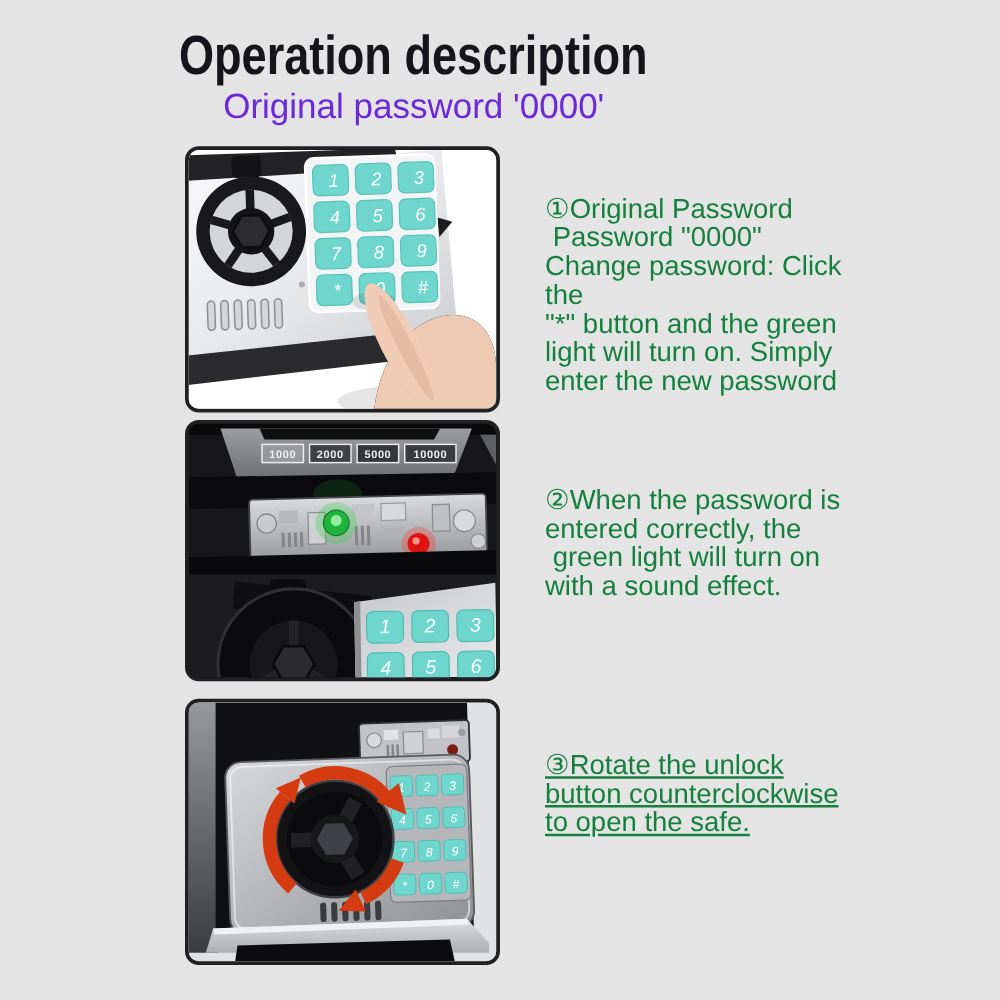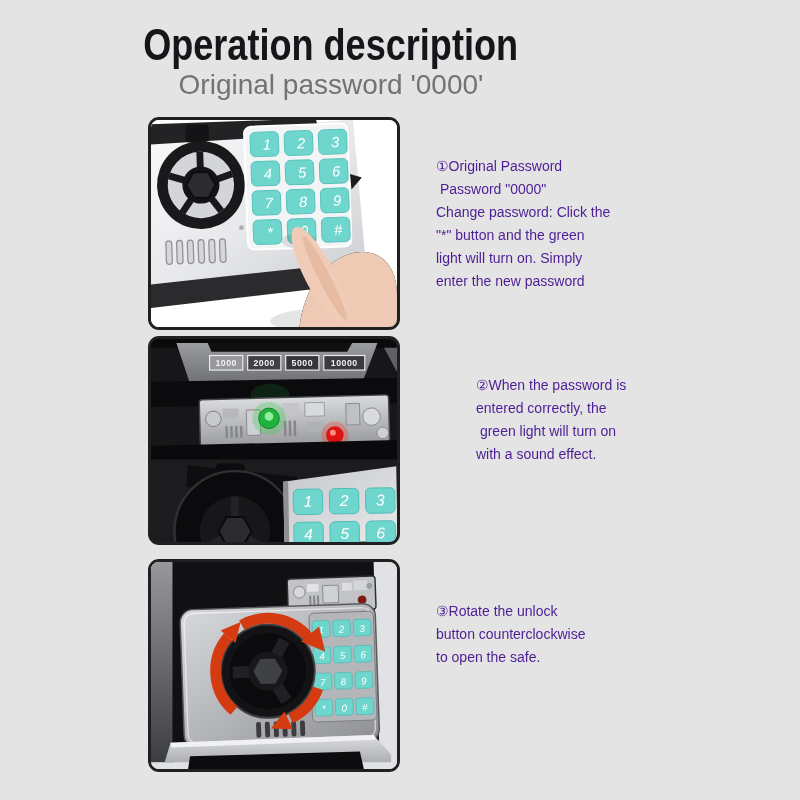--- a/index.html
+++ b/index.html
@@ -2,32 +2,32 @@
 <html><head>
 <meta charset="utf-8">
 <style>
   html,body { margin:0; padding:0; }
   body { width:800px; height:800px; font-family:"Liberation Sans", sans-serif; }
   .page { position:relative; width:800px; height:800px; background:#e4e4e4; overflow:hidden; }
 
   .header { position:absolute; top:22px; left:0; width:662px; text-align:center; }
   .title { display:inline-block; font-size:44px; font-weight:bold; color:#15151a;
            transform:scaleX(0.82); transform-origin:50% 50%; line-height:1.05; letter-spacing:0; }
-  .subtitle { font-size:28px; color:#737373; margin-top:2px; line-height:1.1; }
+  .subtitle { font-size:28px; color:#6d28d9; margin-top:2px; line-height:1.1; }
 
   .card { position:absolute; left:148px; width:252px; border:3px solid #202023; border-radius:11px;
           overflow:hidden; box-sizing:border-box; background:#fff; }
   .card svg { display:block; width:100%; height:100%; }
   .card1 { top:117px; height:213px; }
   .card2 { top:336px; height:209px; background:#151517; }
   .card3 { top:559px; height:213px; background:#e1e2e4; }
 
-  .step-text { position:absolute; left:436px; width:242px; font-size:14px; line-height:23px;
-               color:#4c1d95; white-space:pre-wrap; }
-  .t1 { top:155px; } .t2 { top:374px;margin-left:40px; } .t3 { top:600px; }
+  .step-text { position:absolute; left:436px; width:242px; font-size:22px; line-height:23px;
+               color:#15803d; white-space:pre-wrap; }
+  .t1 { top:155px; } .t2 { top:388px; } .t3 { top:600px;text-decoration:underline; }
 
   svg text { font-family:"Liberation Sans", sans-serif; }
 </style>
 </head>
 <body>
 
 <div class="page">
 
   <div class="header">
     <div class="title">Operation description</div>

